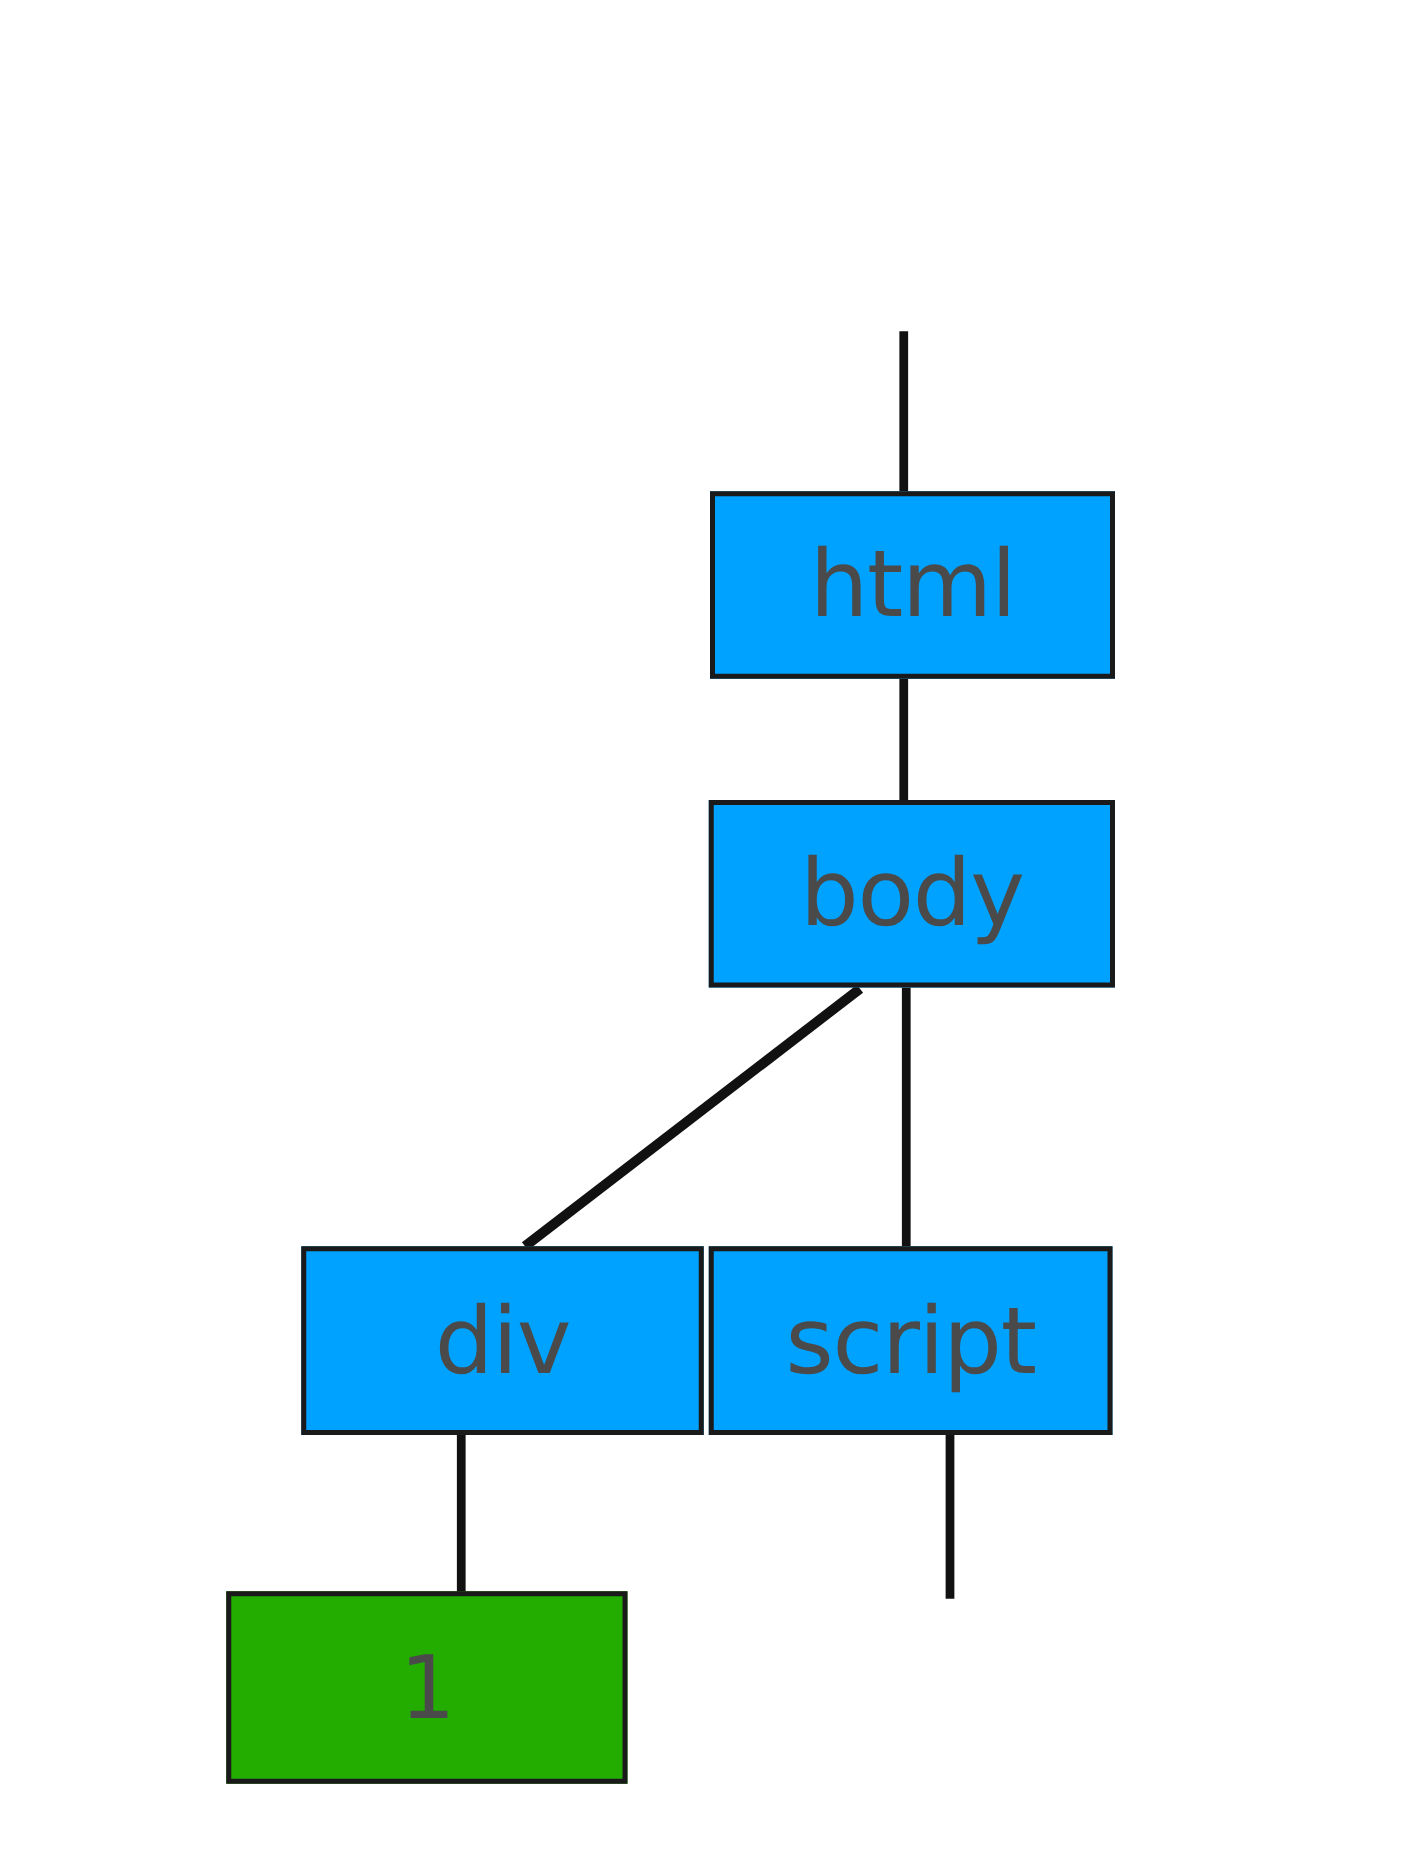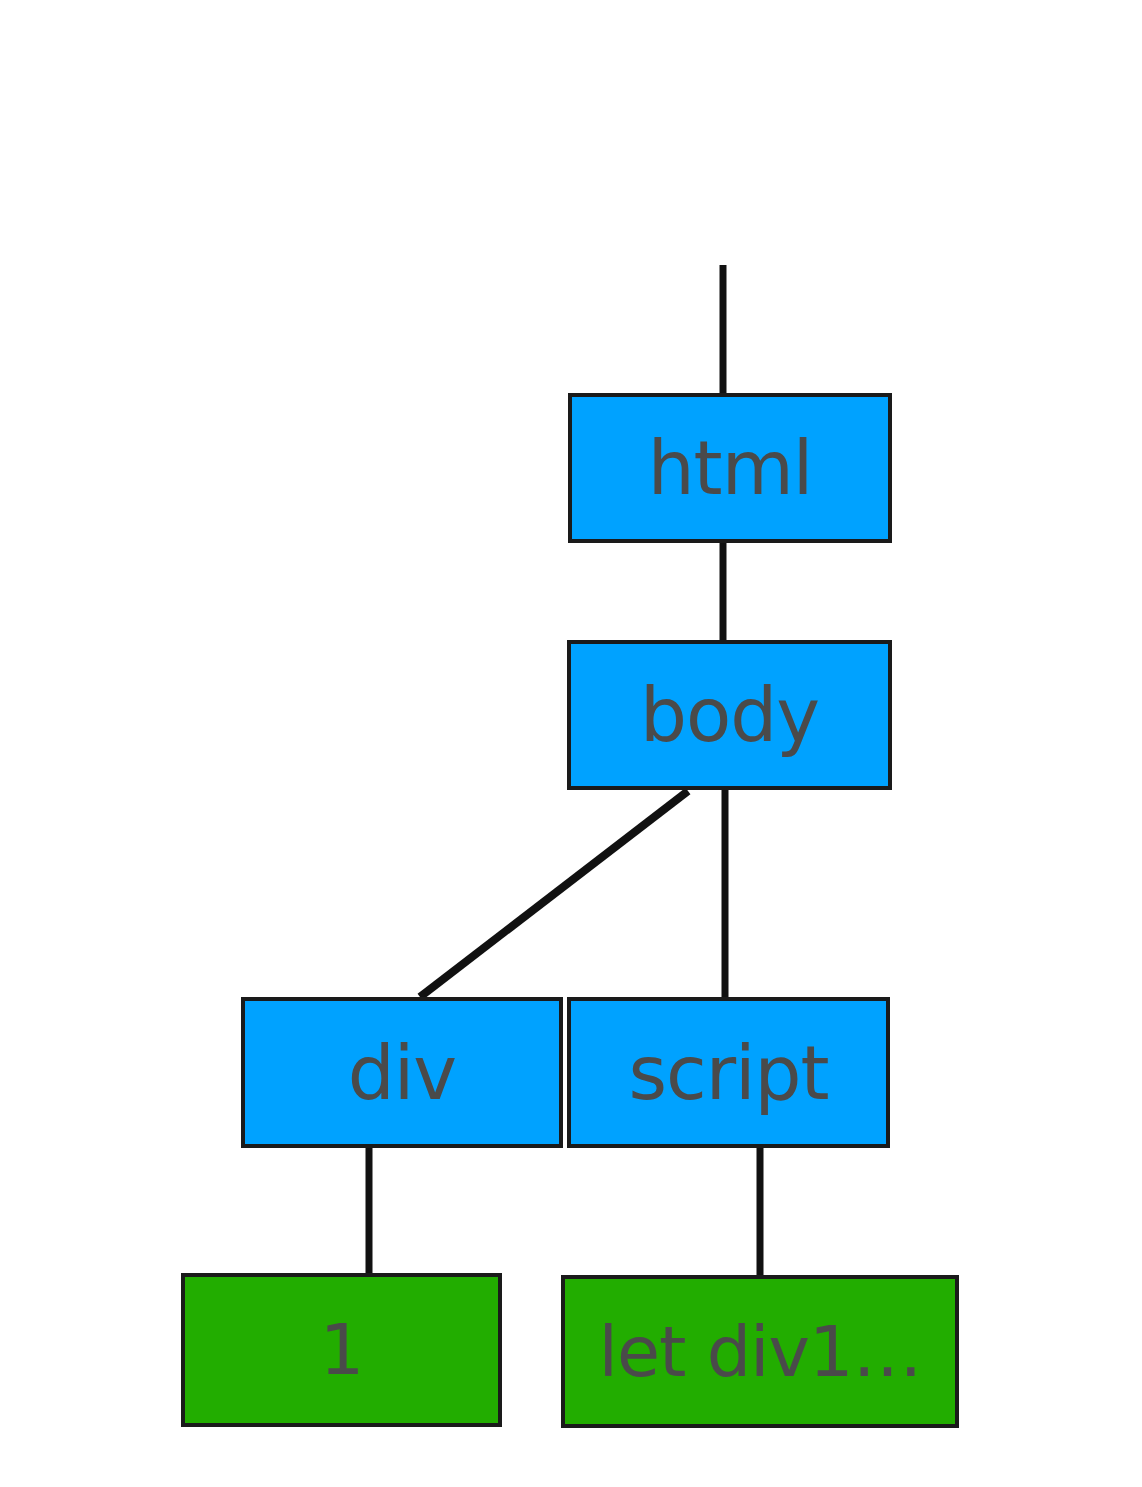--- a/index.html
+++ b/index.html
@@ -91,17 +91,14 @@
   </div>
 
   <div class="node element-node" id="node-script">
     <span class="node-label">script</span>
   </div>
 
   <div class="node text-node" id="node-text-1">
     <span class="node-label">1</span>
   </div>
 
-  <div class="node text-node" id="node-text-src">
-    <span class="node-label">let div1…</span>
-  </div>
 
 </div>
 
 </body></html>

